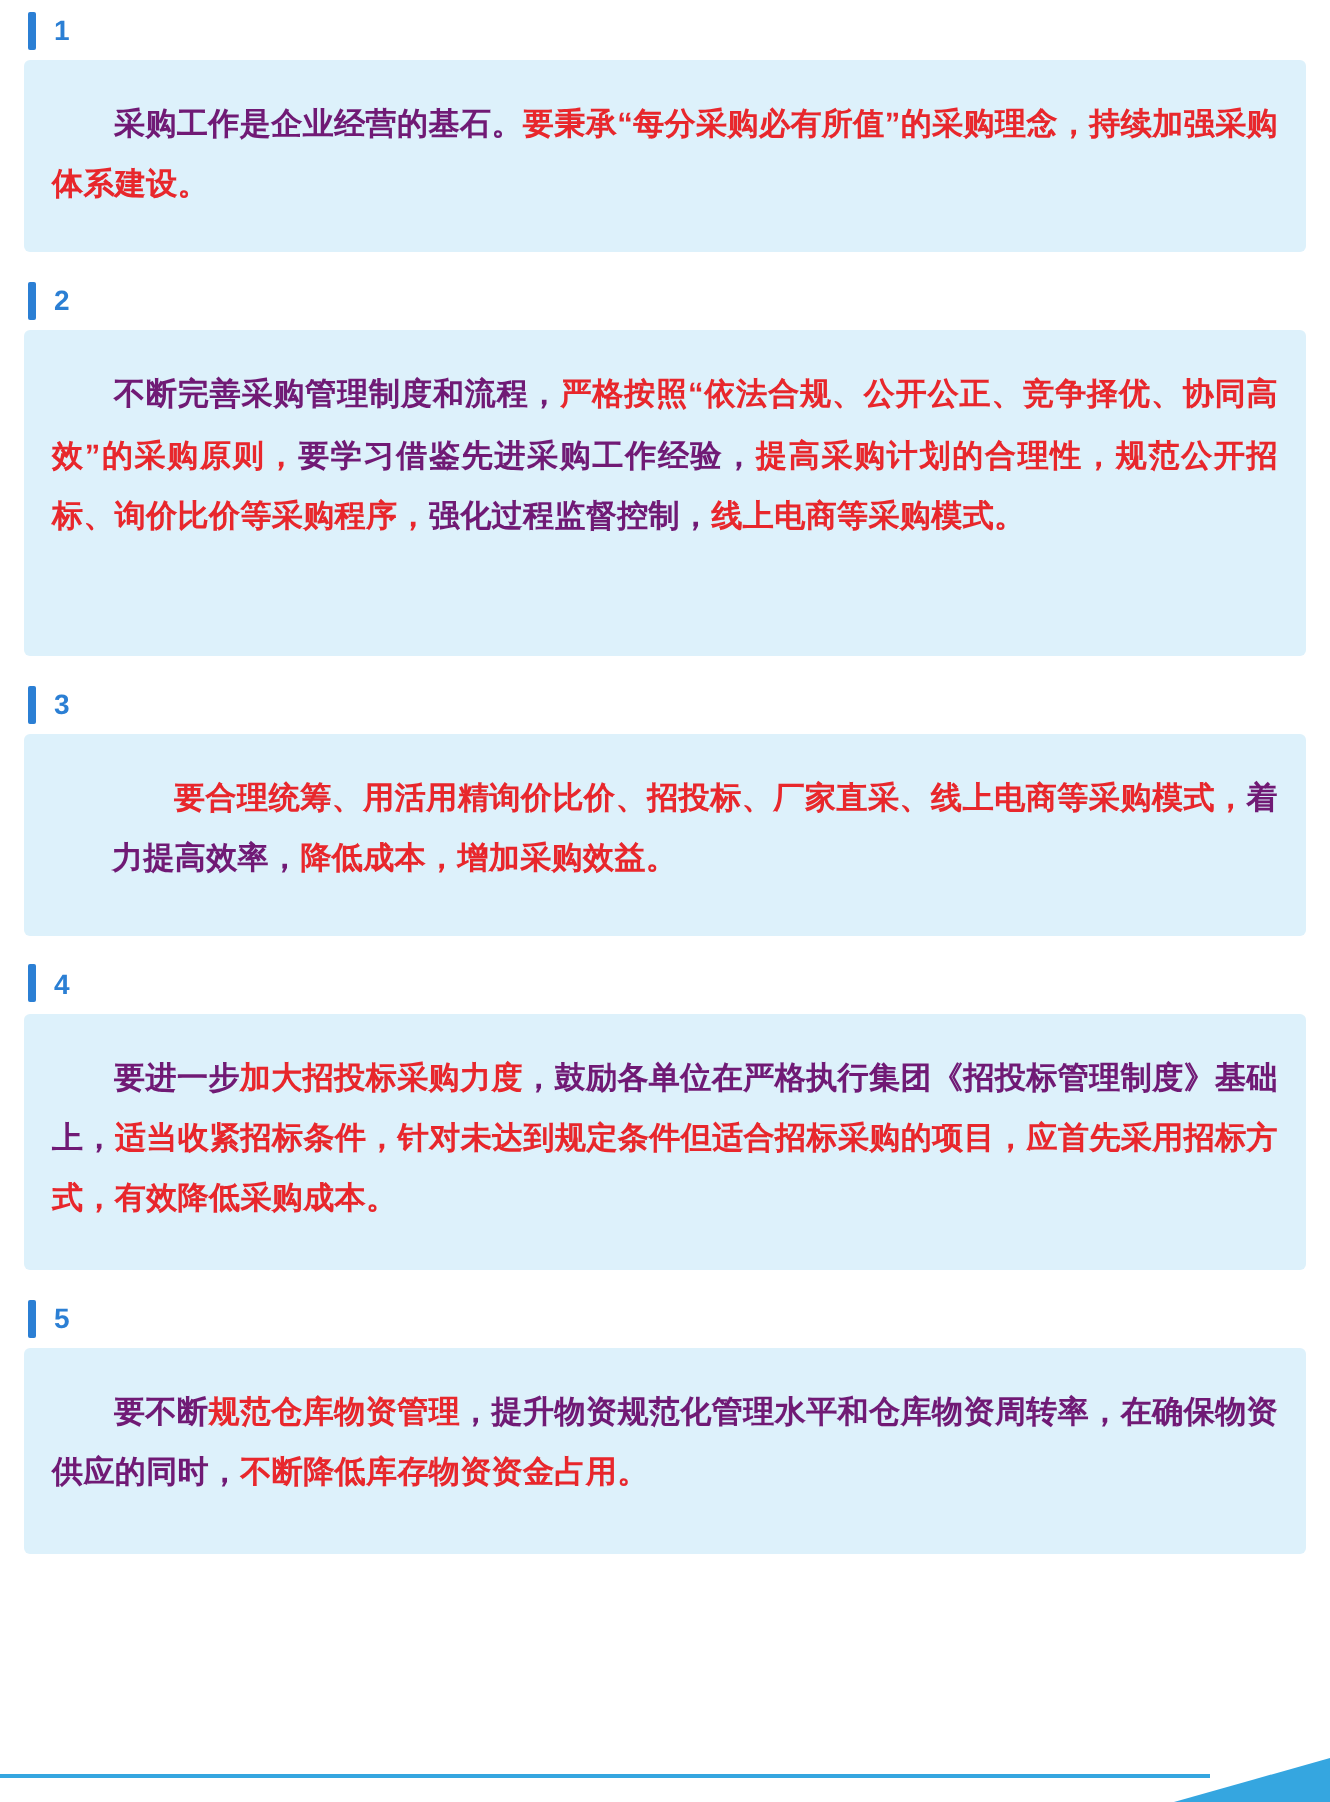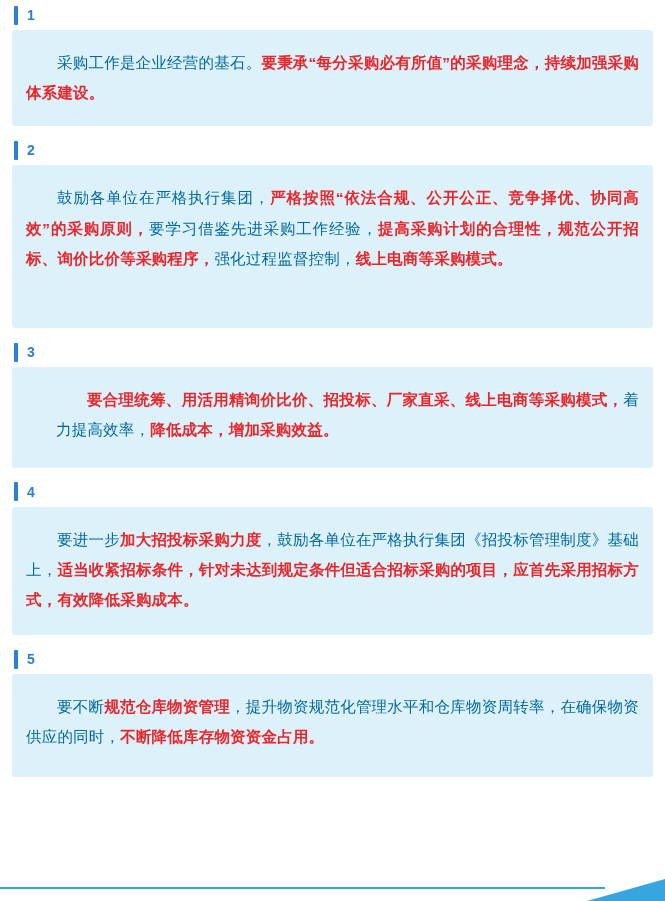--- a/index.html
+++ b/index.html
@@ -56,22 +56,22 @@
   }
   .sec-body p {
     margin: 0;
     text-indent: 2em;
   }
   .hl {
     color: #e8272c;
     font-weight: bold;
   }
   .plain {
-    color: #0369a1;
-    font-weight: normal;
+    color: #701a75;
+    font-weight: bold;
   }
   
   .s1 .sec-body { padding-bottom: 18px; }
   .s2 .sec-body { padding-bottom: 54px; }
   .s3 .sec-body { padding-bottom: 22px; padding-left: 44px; }
   .s4 .sec-body { padding-bottom: 20px; }
   .s5 .sec-body { padding-bottom: 24px; }
   .gap { height: 9px; }
   .footer {
     position: absolute;
@@ -114,21 +114,21 @@
   </div>
 
   <div class="gap"></div>
 
   <div class="section s2">
     <div class="sec-head">
       <div class="sec-bar"></div>
       <div class="sec-num">2</div>
     </div>
     <div class="sec-body">
-      <p><span class="plain">鼓励各单位在严格执行集团，</span><span class="hl">严格按照“依法合规、公开公正、竞争择优、协同高效”的采购原则，</span><span class="plain">要学习借鉴先进采购工作经验，</span><span class="hl">提高采购计划的合理性，规范公开招标、询价比价等采购程序，</span><span class="plain">强化过程监督控制，</span><span class="hl">线上电商等采购模式。</span></p>
+      <p><span class="plain">不断完善采购管理制度和流程，</span><span class="hl">严格按照“依法合规、公开公正、竞争择优、协同高效”的采购原则，</span><span class="plain">要学习借鉴先进采购工作经验，</span><span class="hl">提高采购计划的合理性，规范公开招标、询价比价等采购程序，</span><span class="plain">强化过程监督控制，</span><span class="hl">线上电商等采购模式。</span></p>
     </div>
   </div>
 
   <div class="gap"></div>
 
   <div class="section s3">
     <div class="sec-head">
       <div class="sec-bar"></div>
       <div class="sec-num">3</div>
     </div>

